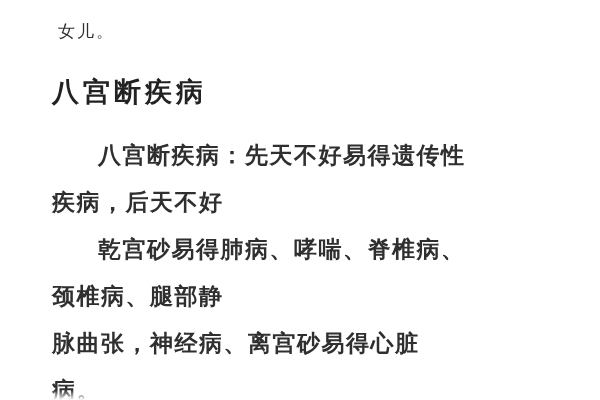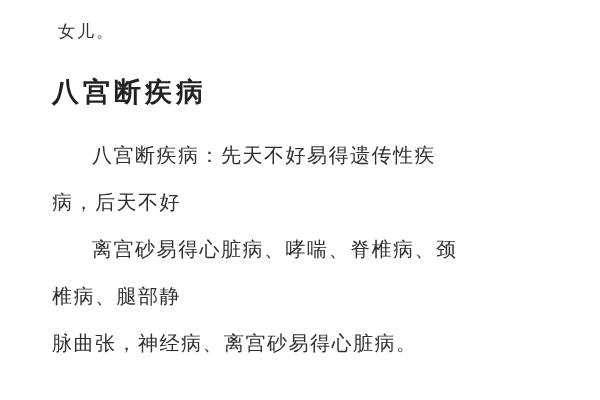--- a/index.html
+++ b/index.html
@@ -33,27 +33,28 @@
   }
   .doc-title {
     text-align: left;
     font-size: 27px;
     font-weight: bold;
     letter-spacing: 4px;
     color: #222222;
     margin: 30px 0 22px 0;
   }
   .para {
-    font-size: 20px;
+    font-size: 23px;
     line-height: 47px;
     letter-spacing: 1.5px;
     color: #2f2f2f;
     text-indent: 2em;
     margin: 0;
     word-break: break-all;
+    font-weight: bold;
   }
   .para.cont {
     text-indent: 0;
   }
   .fade-bottom {
     position: absolute;
     left: 0;
     right: 0;
     bottom: 0;
     height: 10px;
@@ -67,20 +68,20 @@
 <div class="page">
 
   <div class="doc-body">
 
     <div class="line-top">女儿。</div>
 
     <h1 class="doc-title">八宫断疾病</h1>
 
     <p class="para">八宫断疾病：先天不好易得遗传性疾病，后天不好</p>
 
-    <p class="para">离宫砂易得心脏病、哮喘、脊椎病、颈椎病、腿部静</p>
+    <p class="para">乾宫砂易得肺病、哮喘、脊椎病、颈椎病、腿部静</p>
     <p class="para cont">脉曲张，神经病、离宫砂易得心脏病。</p>
 
 
   </div>
 
   <div class="fade-bottom"></div>
 </div>
 
 </body></html>

